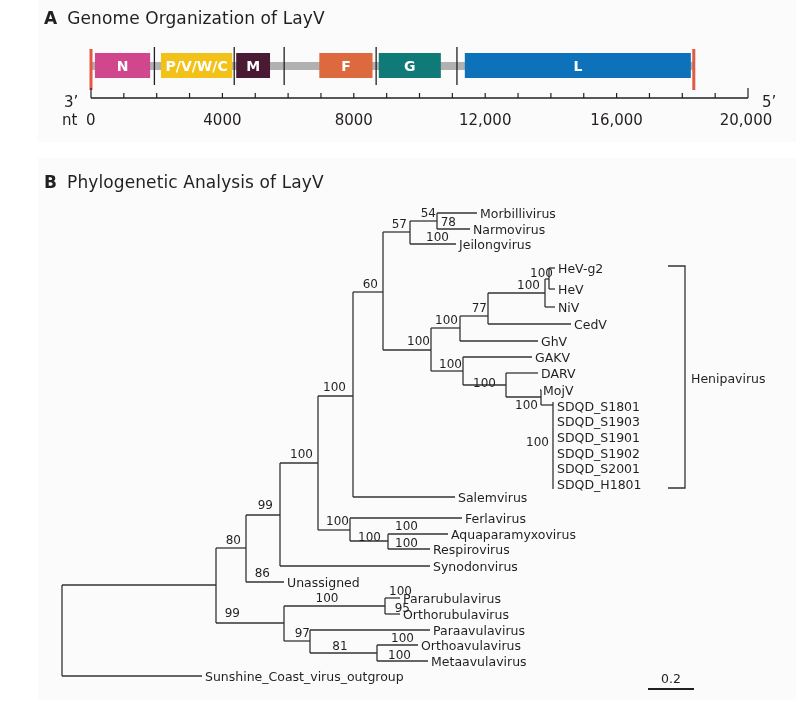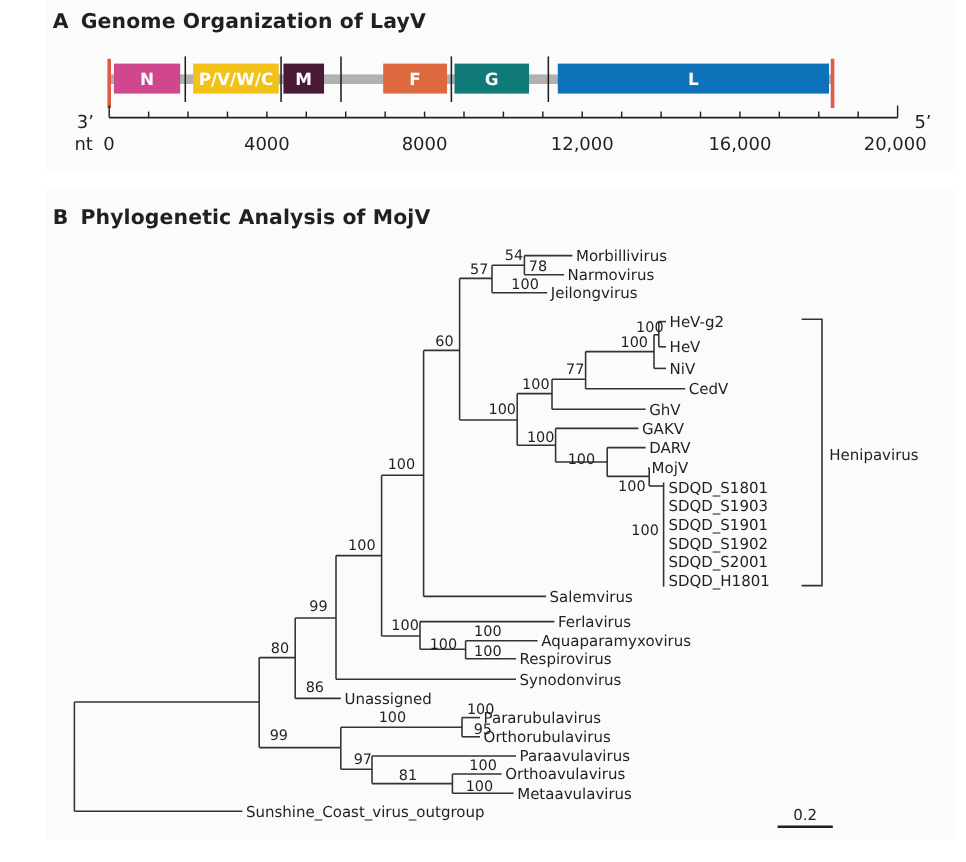--- a/index.html
+++ b/index.html
@@ -2,40 +2,40 @@
 <html><head>
 <meta charset="utf-8">
 <style>
   html, body { margin: 0; padding: 0; background: #ffffff; }
   body { width: 805px; height: 718px; position: relative; overflow: hidden;
          font-family: "DejaVu Sans", sans-serif; color: #231f20; }
   .panel-bg { position: absolute; left: 38px; top: 0; width: 758px; height: 142px; background: #fbfbfc; }
   .panel-bg-b { position: absolute; left: 38px; top: 158px; width: 758px; height: 542px; background: #fbfbfc; }
   .panel-title { position: absolute; font-size: 17px; font-weight: bold; letter-spacing: 0.1px; }
   .panel-title .letter { font-weight: bold; margin-right: 10px; }
-  .panel-title .txt { font-weight: bold; }
+  .panel-title .txt { font-weight: normal; }
   svg { position: absolute; left: 0; top: 0; }
   .gene-label { font-family: "DejaVu Sans", sans-serif; font-weight: bold; fill: #ffffff; font-size: 14px; }
   .axis-label { font-family: "DejaVu Sans", sans-serif; font-size: 15px; fill: #231f20; }
   .leaf { font-family: "DejaVu Sans", sans-serif; font-size: 12.5px; fill: #231f20; }
   .bs { font-family: "DejaVu Sans", sans-serif; font-size: 12px; fill: #231f20; }
   .branch { stroke: #333; stroke-width: 1.3; fill: none; }
 </style>
 </head>
 <body>
 
 <div class="panel-bg"></div>
 <div class="panel-bg-b"></div>
 
 <div class="panel-title" style="left:44px; top:8px;">
   <span class="letter">A</span><span class="txt">Genome Organization of LayV</span>
 </div>
 
 <div class="panel-title" style="left:44px; top:172px;">
-  <span class="letter">B</span><span class="txt">Phylogenetic Analysis of MojV</span>
+  <span class="letter">B</span><span class="txt">Phylogenetic Analysis of LayV</span>
 </div>
 
 <svg id="genome-svg" width="805" height="145">
     <rect x="91" y="62" width="602.7975" height="8" fill="#b1b1b1"></rect>
     <rect x="94.94200000000001" y="53" width="55.18799999999999" height="25" fill="#d0478e"></rect>
     <text x="122.536" y="71" text-anchor="middle" class="gene-label">N</text>
     <rect x="160.97050000000002" y="53" width="71.28449999999998" height="25" fill="#f2c219"></rect>
     <text x="196.61275" y="71" text-anchor="middle" class="gene-label">P/V/W/C</text>
     <rect x="236.197" y="53" width="33.835500000000025" height="25" fill="#4a1a35"></rect>
     <text x="253.11475000000002" y="71" text-anchor="middle" class="gene-label">M</text>

